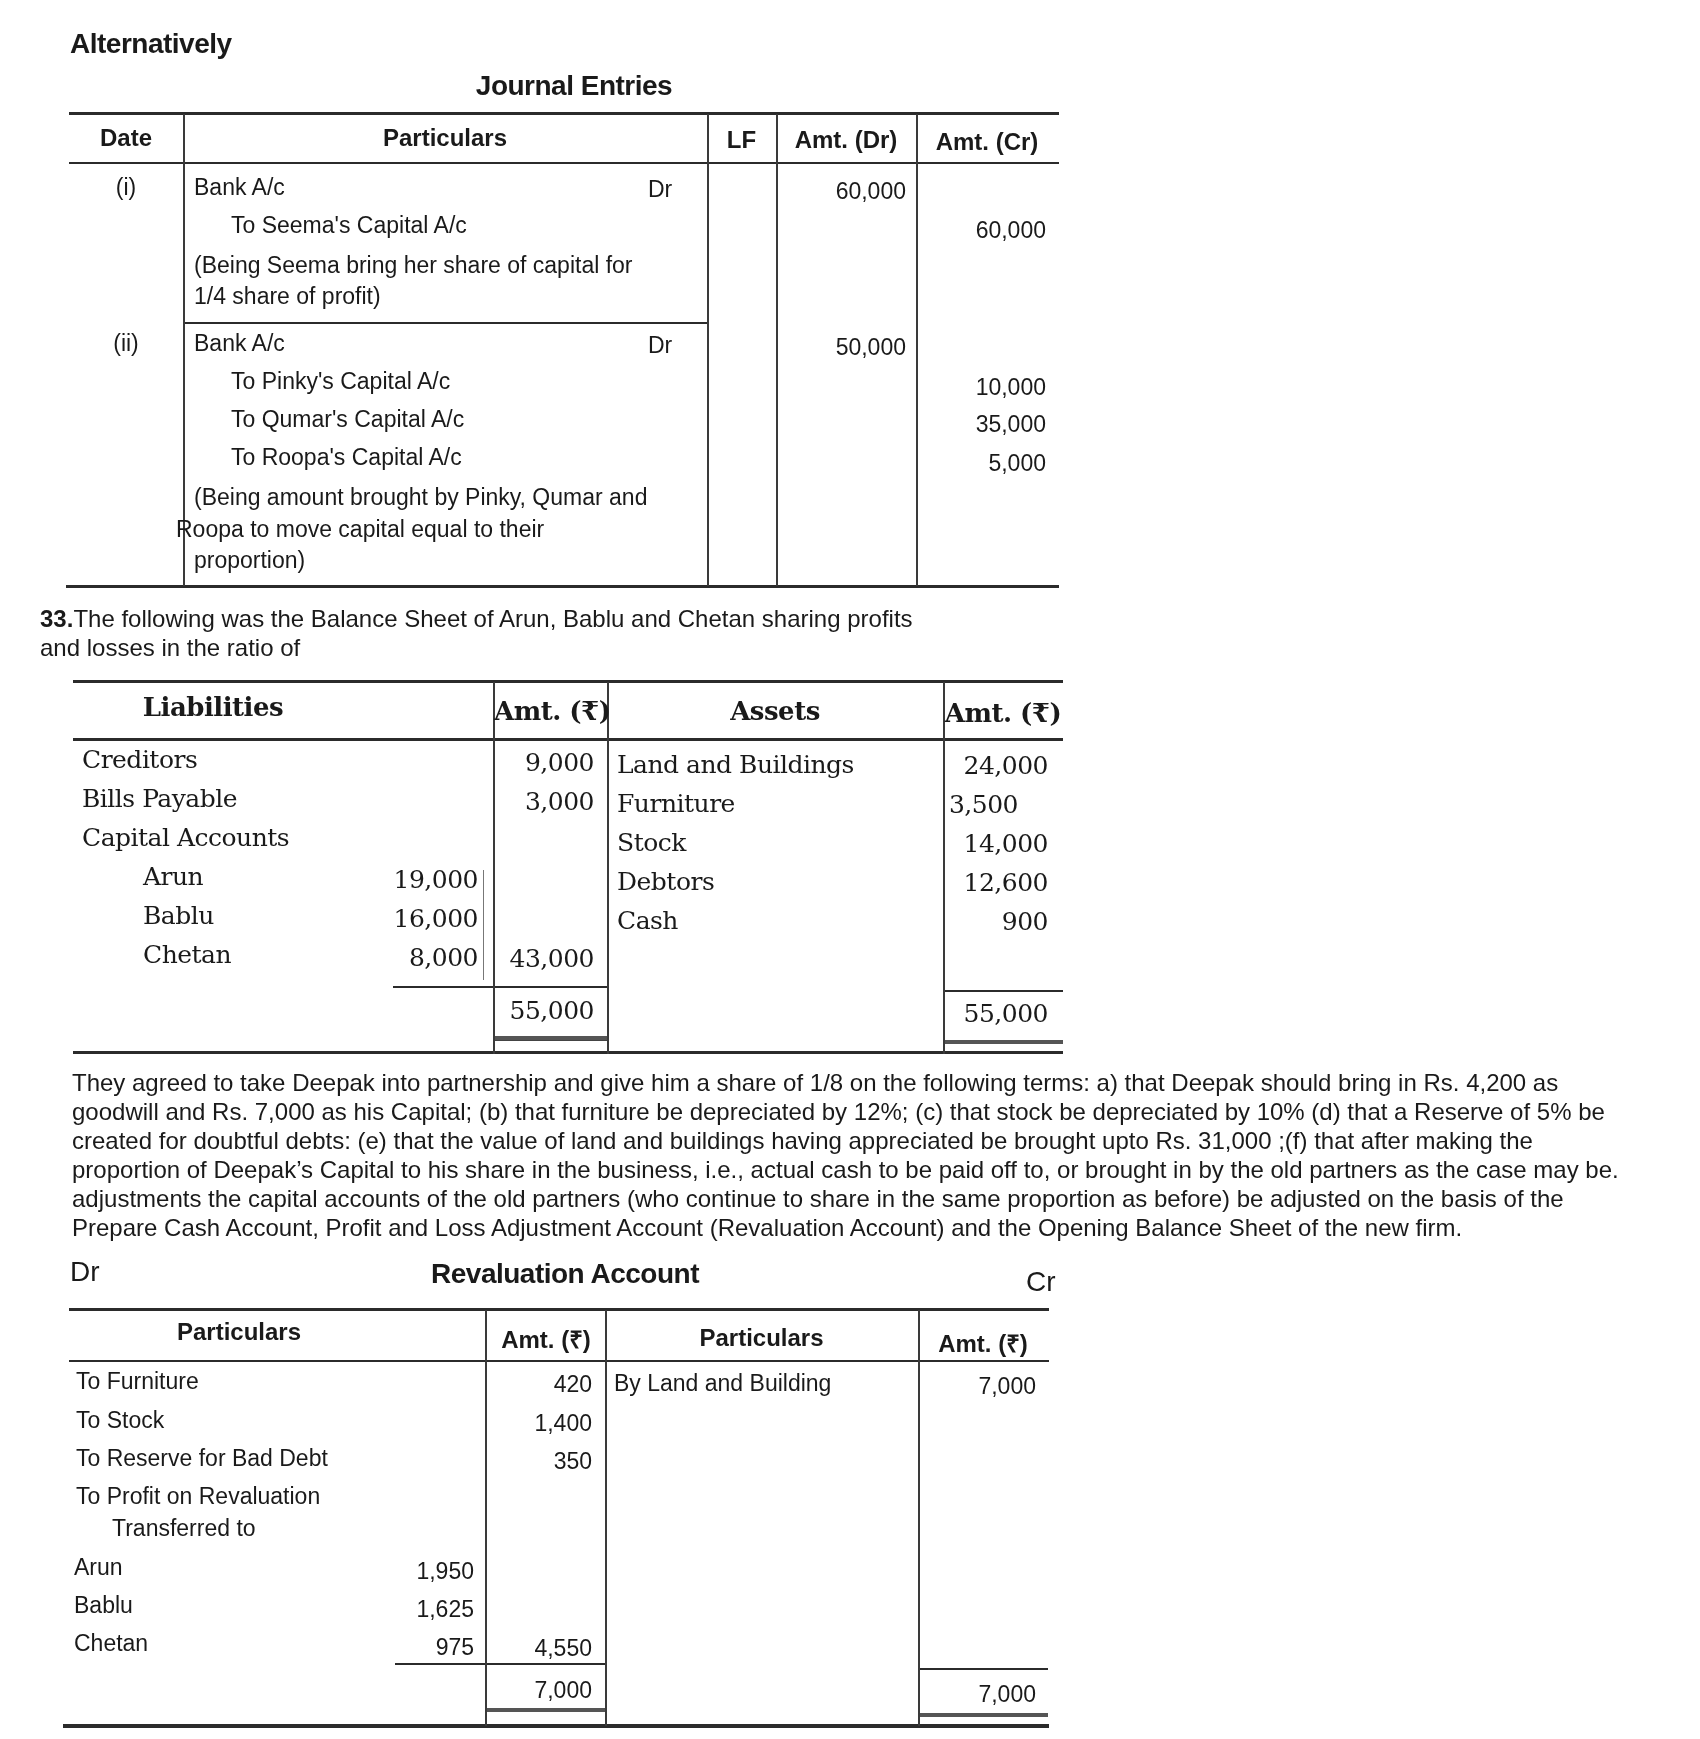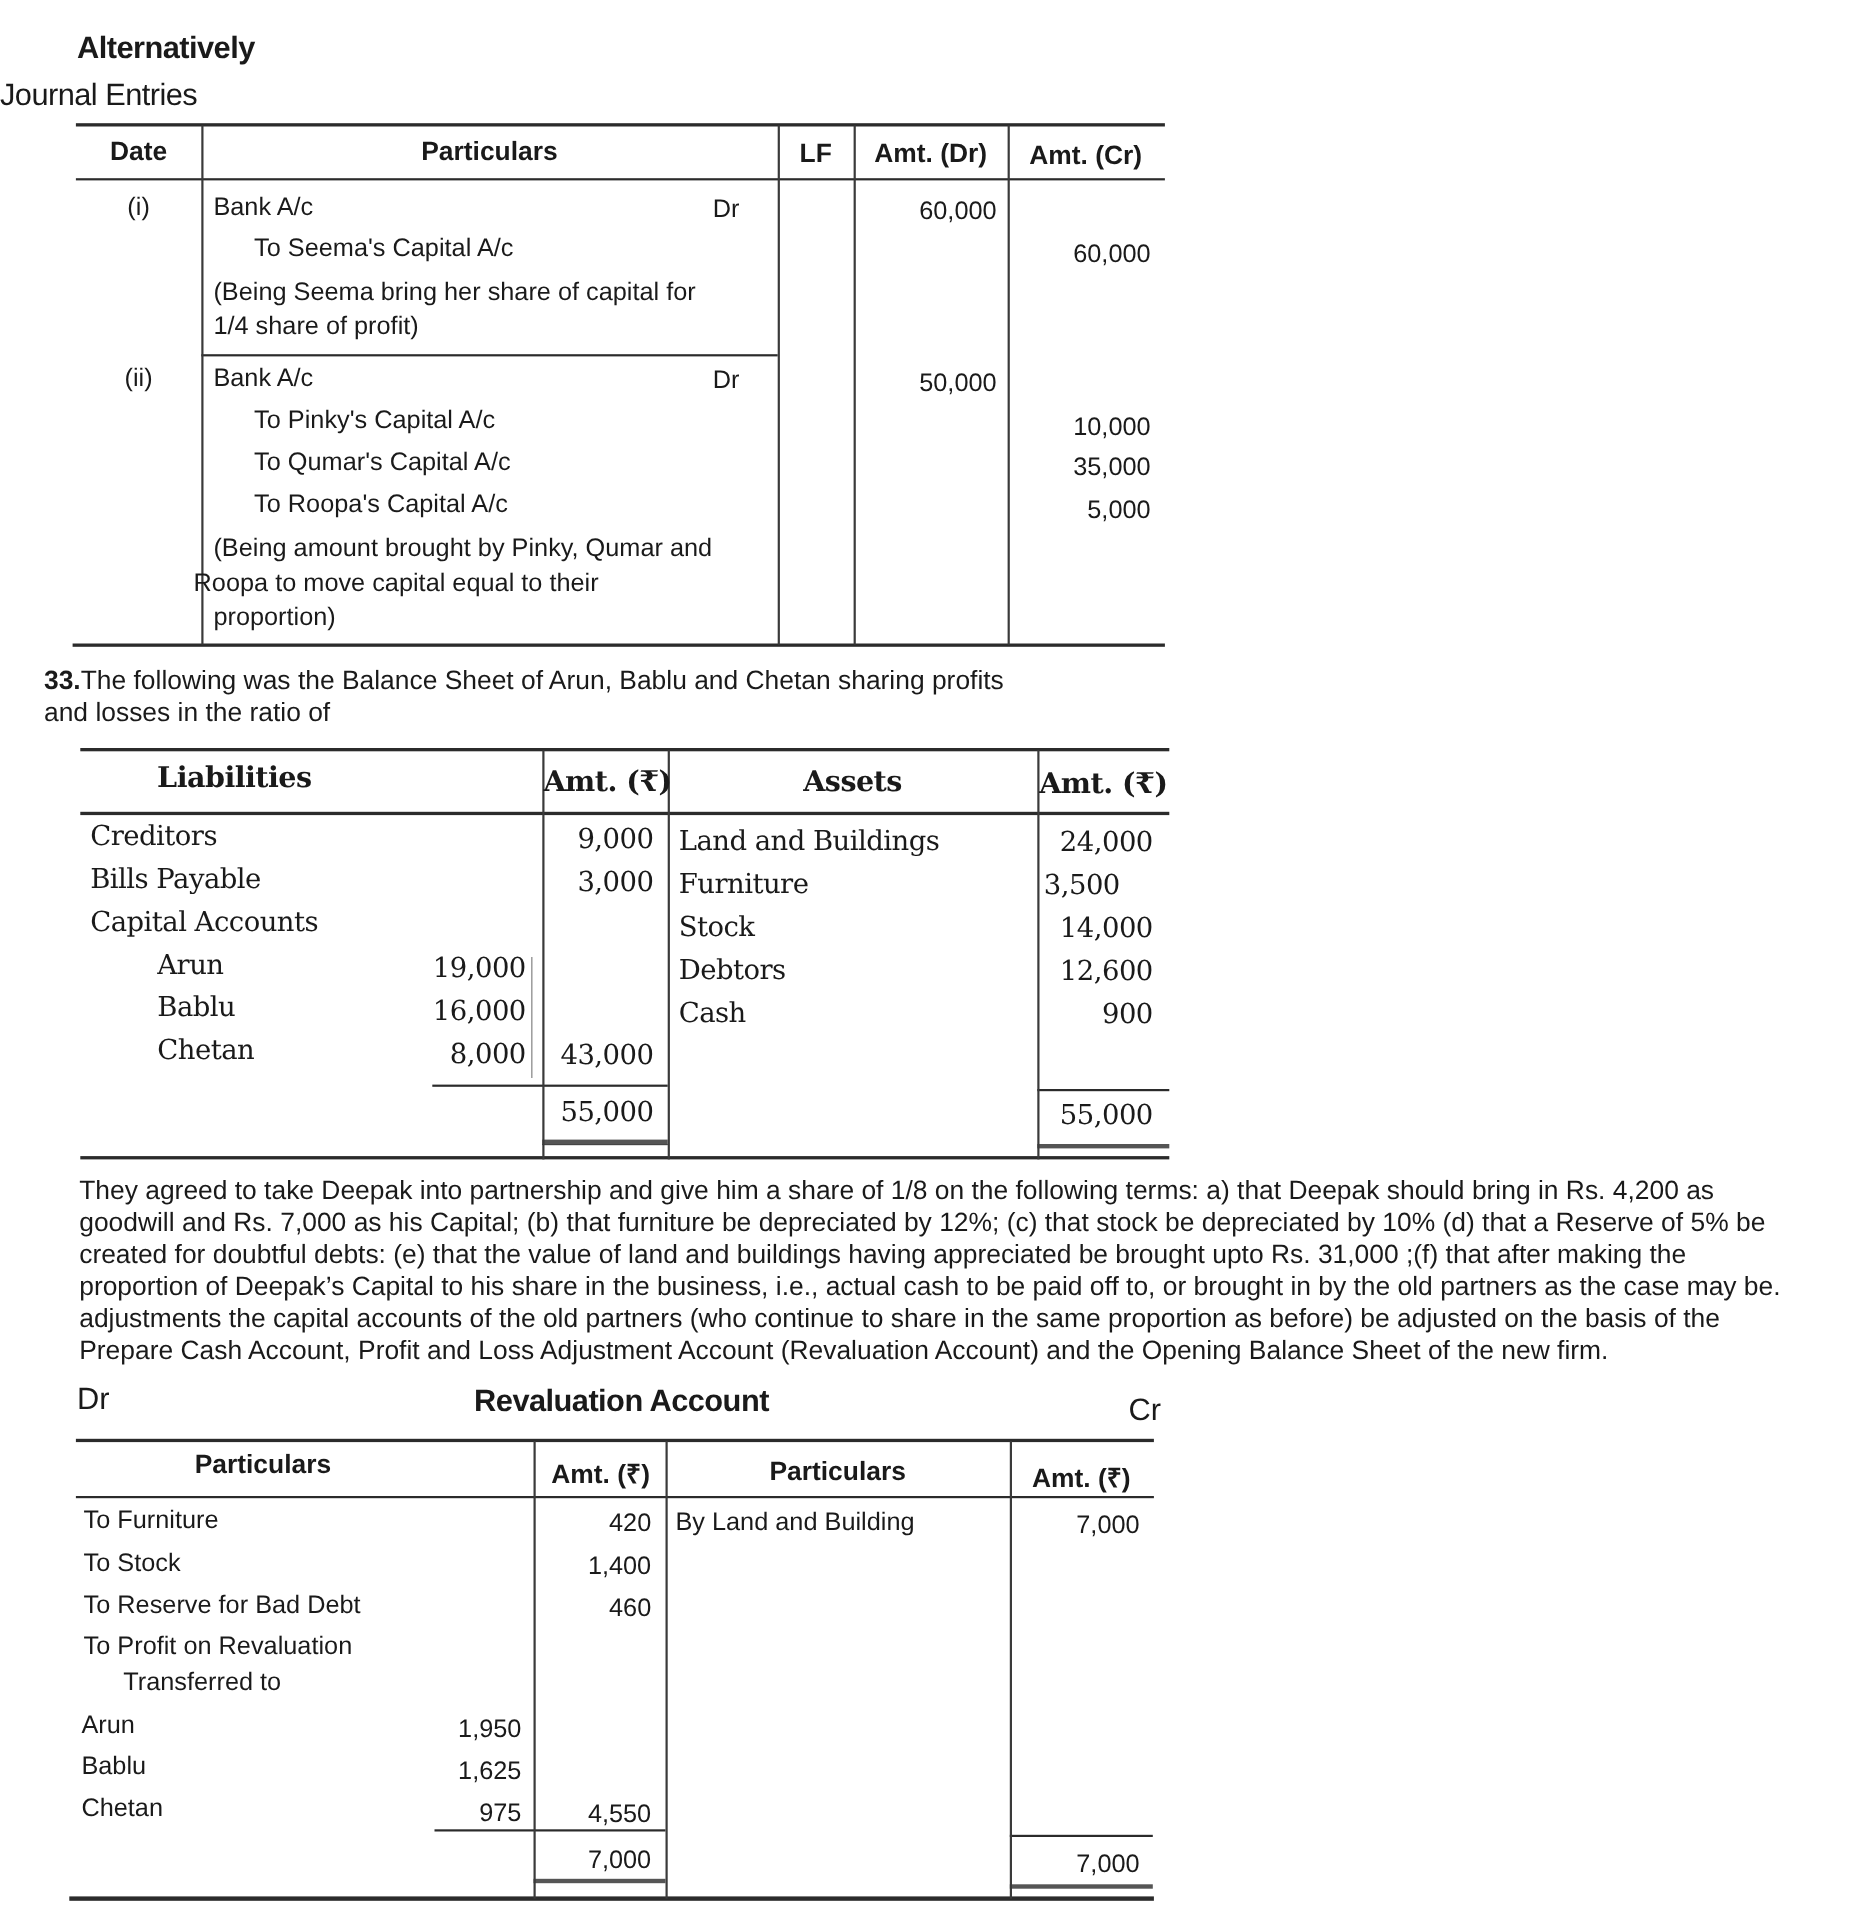--- a/index.html
+++ b/index.html
@@ -3,21 +3,21 @@
 <meta charset="utf-8">
 <style>
   html, body { margin:0; padding:0; background:#ffffff; }
   body { width:1700px; height:1739px; position:relative; overflow:hidden; color:#1a1a1a;
          font-family:"Liberation Sans", sans-serif; }
   .abs { position:absolute; white-space:nowrap; }
   .cond { font-family:"Liberation Sans Narrow","Liberation Sans", sans-serif; }
 
   
   #alt-heading { left:70px; top:28px; font-size:28px; font-weight:bold; letter-spacing:-0.5px; }
-  #journal-title { left:0; width:1100px; text-align:left; top:70px; font-size:28px; font-weight:normal; letter-spacing:-0.5px; }
+  #journal-title { left:0; width:1100px; text-align:center; top:70px; font-size:28px; font-weight:bold; letter-spacing:-0.5px;padding-left:24px; }
 
   
   .hline { position:absolute; background:#2b2b2b; }
   .vline { position:absolute; background:#3a3a3a; width:2px; }
   .cell { position:absolute; font-size:23px; white-space:nowrap; }
   .r { text-align:right; }
   .c { text-align:center; }
   .hdr { font-weight:bold; font-size:24px; }
 
   
@@ -171,21 +171,21 @@
   <div class="cell c hdr cond" style="left:69px; width:340px; top:1318px;">Particulars</div>
   <div class="cell c hdr cond" style="left:486px; width:120px; top:1322px;">Amt. (₹)</div>
   <div class="cell c hdr cond" style="left:605px; width:313px; top:1324px;">Particulars</div>
   <div class="cell c hdr cond" style="left:918px; width:130px; top:1326px;">Amt. (₹)</div>
 
   <div class="cell" style="left:76px; top:1368px;">To Furniture</div>
   <div class="cell r" style="left:486px; width:106px; top:1371px;">420</div>
   <div class="cell" style="left:76px; top:1407px;">To Stock</div>
   <div class="cell r" style="left:486px; width:106px; top:1410px;">1,400</div>
   <div class="cell" style="left:76px; top:1445px;">To Reserve for Bad Debt</div>
-  <div class="cell r" style="left:486px; width:106px; top:1448px;">460</div>
+  <div class="cell r" style="left:486px; width:106px; top:1448px;">350</div>
   <div class="cell" style="left:76px; top:1483px;">To Profit on Revaluation</div>
   <div class="cell" style="left:112px; top:1515px;">Transferred to</div>
 
   <div class="cell" style="left:74px; top:1554px;">Arun</div>
   <div class="cell r" style="left:380px; width:94px; top:1558px;">1,950</div>
   <div class="cell" style="left:74px; top:1592px;">Bablu</div>
   <div class="cell r" style="left:380px; width:94px; top:1596px;">1,625</div>
   <div class="cell" style="left:74px; top:1630px;">Chetan</div>
   <div class="cell r" style="left:380px; width:94px; top:1634px;">975</div>
   <div class="cell r" style="left:486px; width:106px; top:1635px;">4,550</div>

